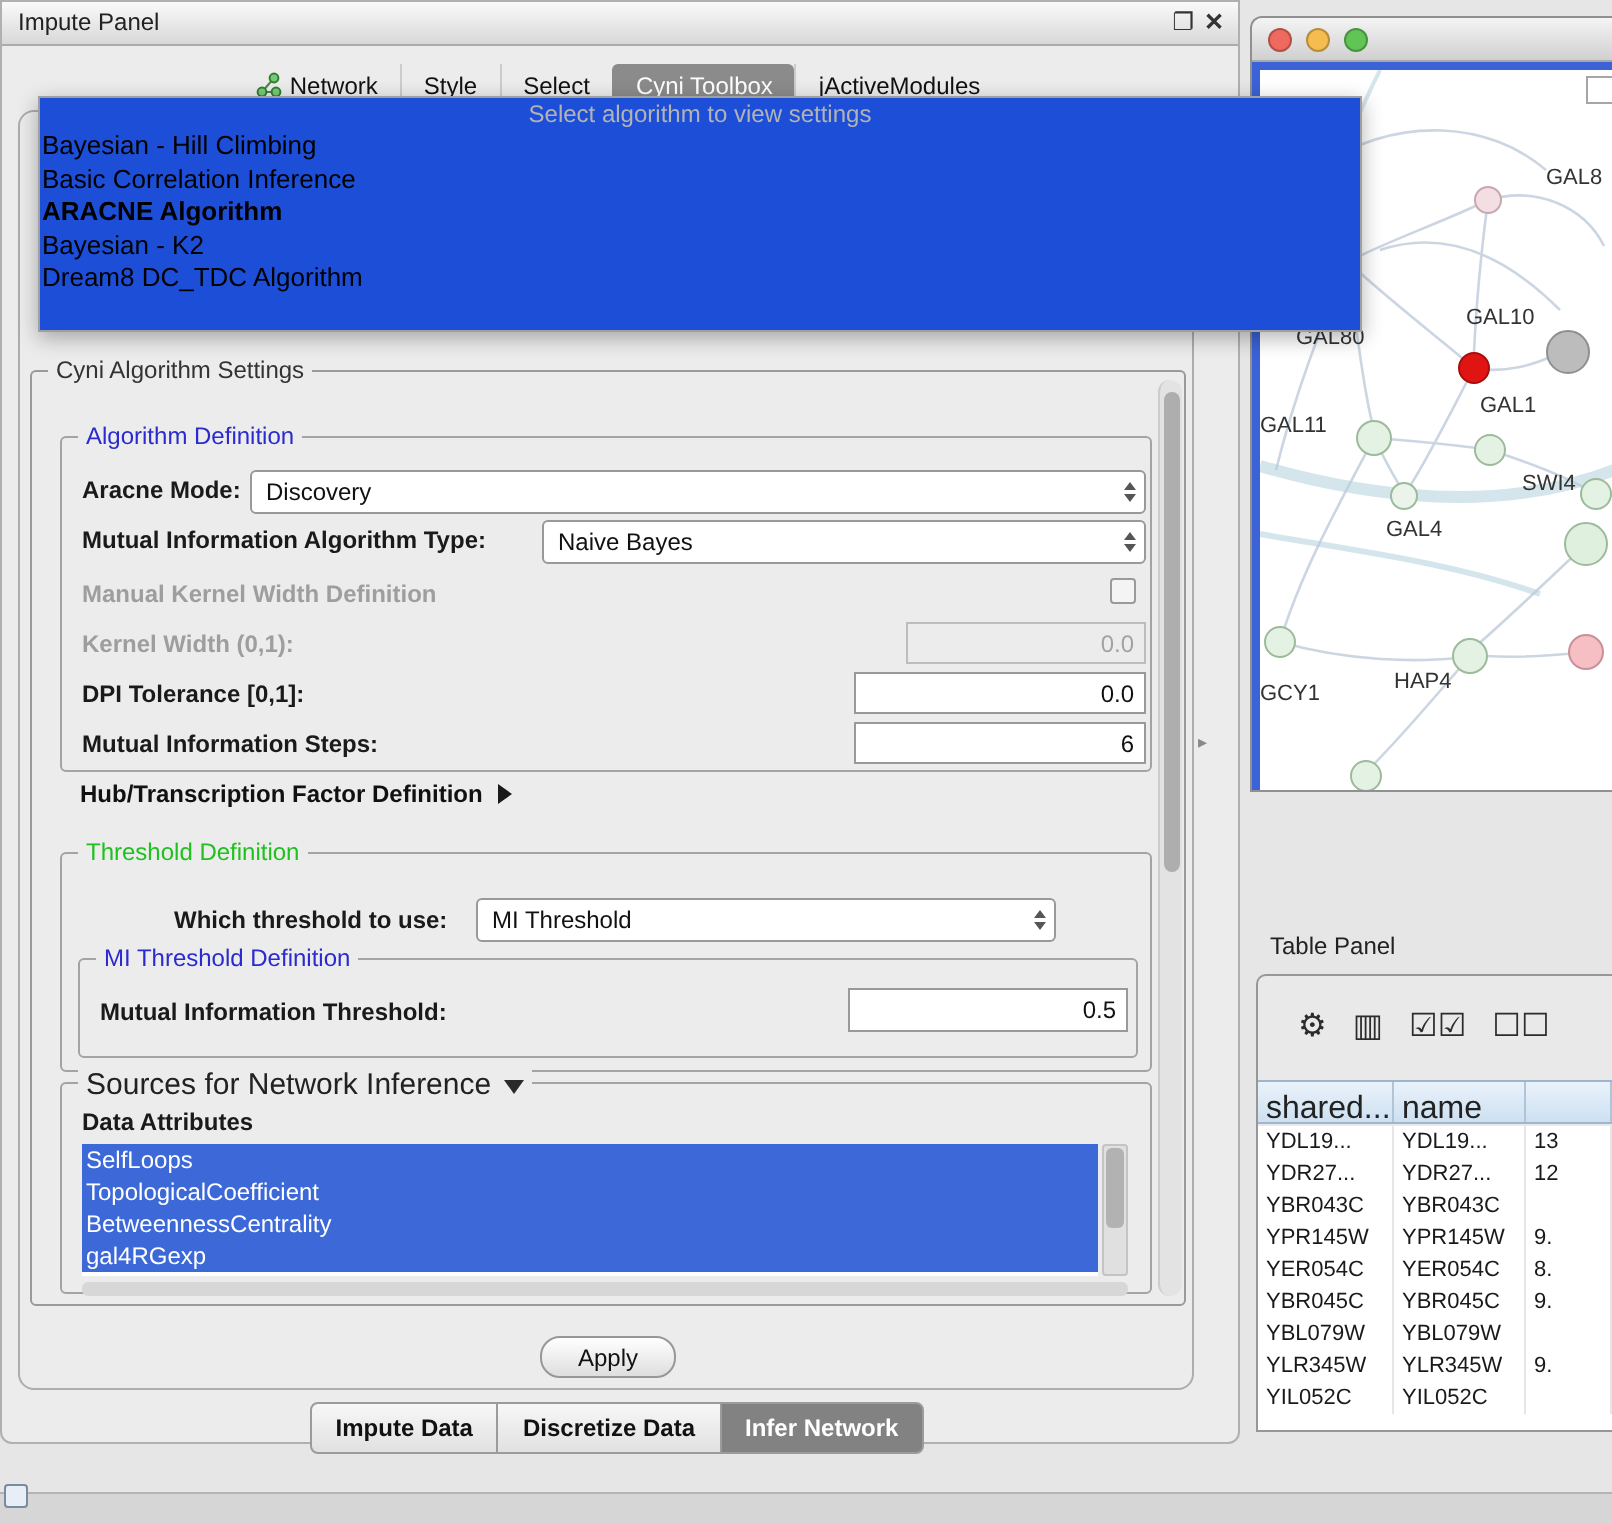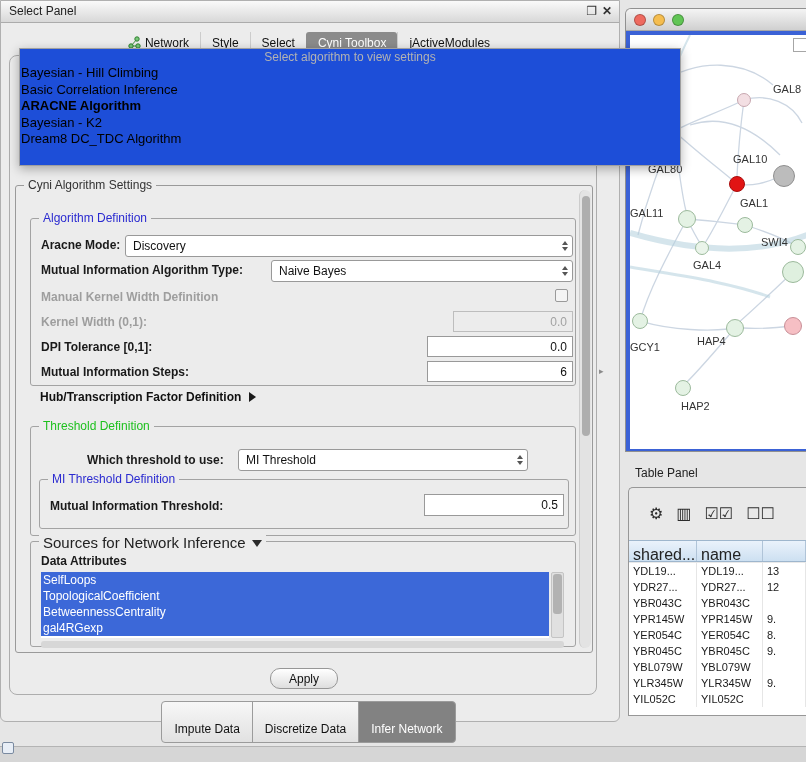--- a/index.html
+++ b/index.html
@@ -87,28 +87,28 @@
   #attr-vscroll { position:absolute; left:520px; top:30px; width:13px; height:66px; background:#e0e0e0;
     border:1px solid #c4c4c4; border-radius:2px; }
   #attr-vthumb { position:absolute; left:1px; top:1px; width:9px; height:40px; background:#b2b2b2; border-radius:3px; }
   #attr-hscroll { position:absolute; left:10px; top:99px; width:523px; height:7px; background:#d7d7d7; border-radius:3px; }
 
   #apply-btn { position:absolute; left:269px; top:667px; width:68px; height:21px;
     background:linear-gradient(#ffffff,#dedede); border:1px solid #979797; border-radius:10px;
     font-size:12px; color:#111; display:flex; align-items:center; justify-content:center; }
 
   .bottom-tabs { position:absolute; left:0; top:700px; width:616px; display:flex; justify-content:center; }
-  .btab { padding:20px 12px; font-size:12px; color:#111; border:1px solid #9b9b9b;
-    background:linear-gradient(#f7f7f7,#e1e1e1); margin-left:-1px; height:26px; }
+  .btab { padding:5px 12px; font-size:12px; color:#111; border:1px solid #9b9b9b;
+    background:linear-gradient(#f7f7f7,#e1e1e1); margin-left:-1px; height:26px;font-weight:bold; }
   .btab:first-child { border-radius:4px 0 0 4px; }
   .btab:last-child { border-radius:0 4px 4px 0; }
   .btab.selected { background:#828282; color:#fff; }
 
   
-  #network-window { position:absolute; left:625px; top:8px; width:181px; height:444px;
+  #network-window { position:absolute; left:625px; top:8px; width:181px; height:388px;
     background:#d8d8d8; border:1px solid #909090; border-right:none; border-radius:6px 0 0 0; overflow:hidden; }
   .nw-titlebar { position:relative; height:22px; background:linear-gradient(#f4f4f4,#d0d0d0);
     border-bottom:1px solid #a8a8a8; display:flex; align-items:center; padding-left:8px; gap:7px; }
   .tlight { width:12px; height:12px; border-radius:50%; border:1px solid rgba(0,0,0,.25); display:inline-block; }
   .nw-canvas-wrap { position:absolute; left:0; top:22px; width:181px; height:422px;
     border:4px solid #3b62d6; border-right:none; background:#fff; }
   #network-canvas { position:relative; width:100%; height:100%; overflow:hidden; background:#fff; }
   .net-node { position:absolute; border-radius:50%; border:1px solid #999; }
   .net-label { position:absolute; font-size:11px; color:#333; white-space:nowrap; }
   #nw-scrollcorner { position:absolute; right:0; top:3px; width:14px; height:14px; background:#fff; border:1px solid #a6a6a6; }
@@ -137,21 +137,21 @@
   #corner-icon { position:absolute; left:2px; top:742px; width:12px; height:12px;
     border:1px solid #7a8aa0; background:#e8eef6; border-radius:2px; z-index:5; }
 </style>
 </head>
 <body>
 
 <div id="root">
 
   <div id="control-window">
     <div class="cw-titlebar">
-      <span class="cw-title">Select Panel</span>
+      <span class="cw-title">Impute Panel</span>
       <span class="wbtn" id="float-btn">❐</span>
       <span class="wbtn" id="close-btn">✕</span>
     </div>
 
     <div class="cw-tabbar">
       <div class="tab">
         <span class="net-tab-icon">
           <svg width="13" height="13" viewBox="0 0 13 13">
             <line x1="3" y1="10" x2="9" y2="3" stroke="#3a8f3a" stroke-width="1"></line>
             <line x1="3" y1="10" x2="10" y2="10" stroke="#3a8f3a" stroke-width="1"></line>

